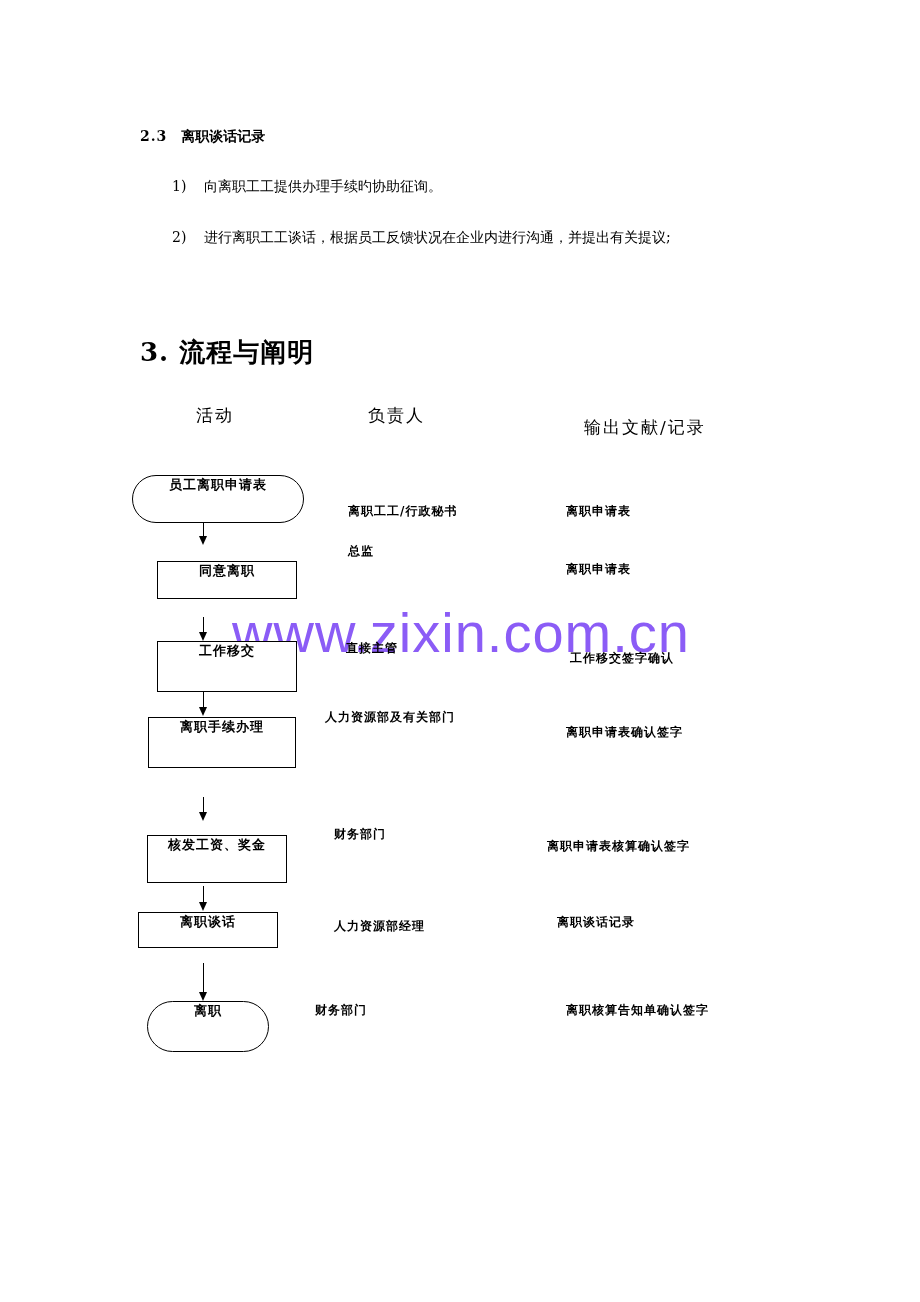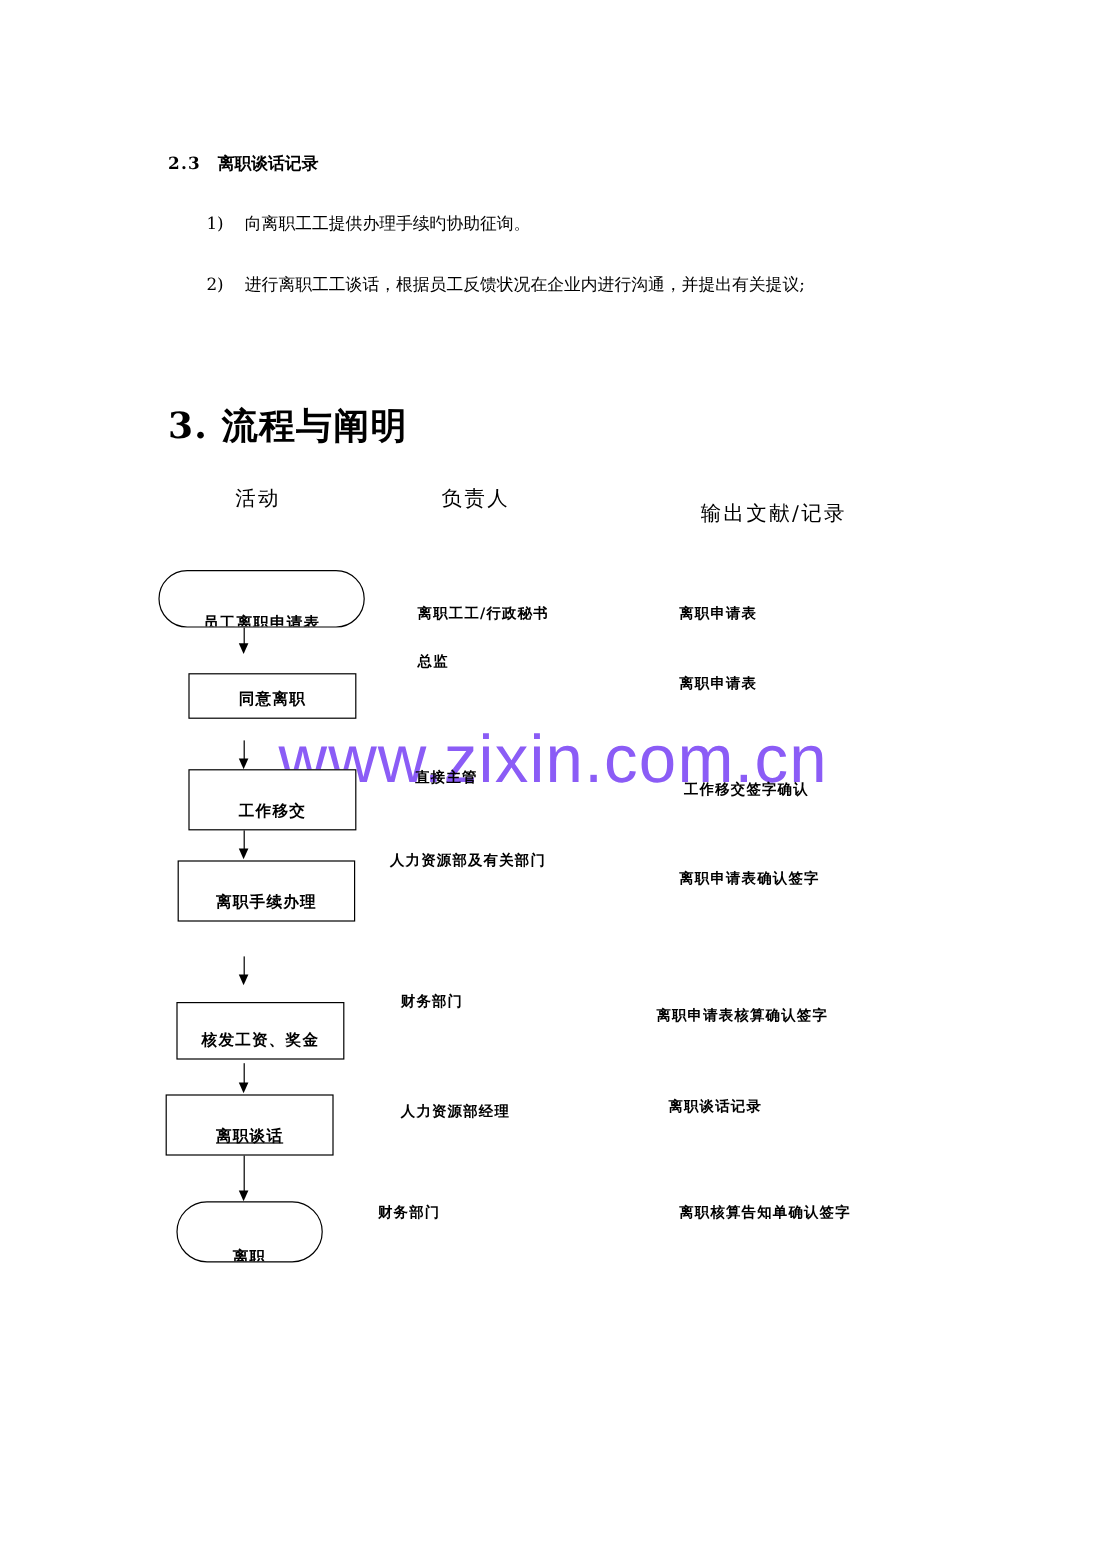--- a/index.html
+++ b/index.html
@@ -3,24 +3,24 @@
 <meta charset="utf-8">
 <style>
   html, body { margin: 0; padding: 0; background: #ffffff; }
   body { width: 920px; height: 1302px; position: relative; overflow: hidden;
          font-family: "DejaVu Serif", "Liberation Serif", serif; color: #000; }
   .abs { position: absolute; }
   .sec-heading { left: 140px; top: 128px; font-size: 14px; font-weight: bold; white-space: nowrap; }
   .sec-heading .num { letter-spacing: 1px; margin-right: 14px; }
   .list-item { left: 172px; font-size: 14px; white-space: nowrap; }
   .list-item .idx { display: inline-block; width: 32px; }
-  .h3 { left: 140px; top: 335px; font-size: 30px; font-weight: bold; white-space: nowrap; letter-spacing: 1px; }
+  .h3 { left: 140px; top: 335px; font-size: 26px; font-weight: bold; white-space: nowrap; letter-spacing: 1px; }
   .col-h { top: 404px; font-size: 17px; white-space: nowrap; letter-spacing: 2px; }
   .box { border: 1.3px solid #000; background: #fff; box-sizing: border-box;
-         display: flex; align-items: flex-end; justify-content: center;
+         display: flex; justify-content: center;
          font-family: "DejaVu Sans", "Liberation Sans", sans-serif; font-size: 13px; font-weight: bold; letter-spacing: 1px; }
   .box.term { border-radius: 26px; overflow: hidden; }
   .box span { padding-bottom: 6px; white-space: nowrap; }
   .box.term span { padding-bottom: 0; margin-bottom: -6px; }
   .arrow { width: 0; }
   .arrow .line { position: absolute; left: 0; top: 0; width: 1.4px; background: #000; }
   .arrow .head { position: absolute; left: -4px; width: 0; height: 0;
                  border-left: 4.7px solid transparent; border-right: 4.7px solid transparent; border-top: 9px solid #000; }
   .cell { font-family: "DejaVu Sans", "Liberation Sans", sans-serif; font-size: 12px; font-weight: bold; white-space: nowrap; letter-spacing: 1px; }
   .watermark { left: 232px; top: 600px; font-family: "Liberation Sans", sans-serif; font-size: 56px; color: #8b5cf6; white-space: nowrap; letter-spacing: 1px; text-align: center; }
@@ -54,21 +54,21 @@
 </div>
 <div class="abs box" style="left:157px; top:641px; width:140px; height:51px;">
   <span>工作移交</span>
 </div>
 <div class="abs box" style="left:148px; top:717px; width:148px; height:51px;">
   <span>离职手续办理</span>
 </div>
 <div class="abs box" style="left:147px; top:835px; width:140px; height:48px;">
   <span>核发工资、奖金</span>
 </div>
-<div class="abs box" style="left:138px; top:912px; width:140px; height:51px;text-decoration:underline;">
+<div class="abs box" style="left:138px; top:912px; width:140px; height:36px;">
   <span>离职谈话</span>
 </div>
 <div class="abs box term" style="left:147px; top:1001px; width:122px; height:51px;">
   <span>离职</span>
 </div>
 
 <div class="abs arrow" style="left:203px; top:523px;">
   <div class="line" style="height:14px;"></div>
     <div class="head" style="top:13px;"></div>
 </div>

